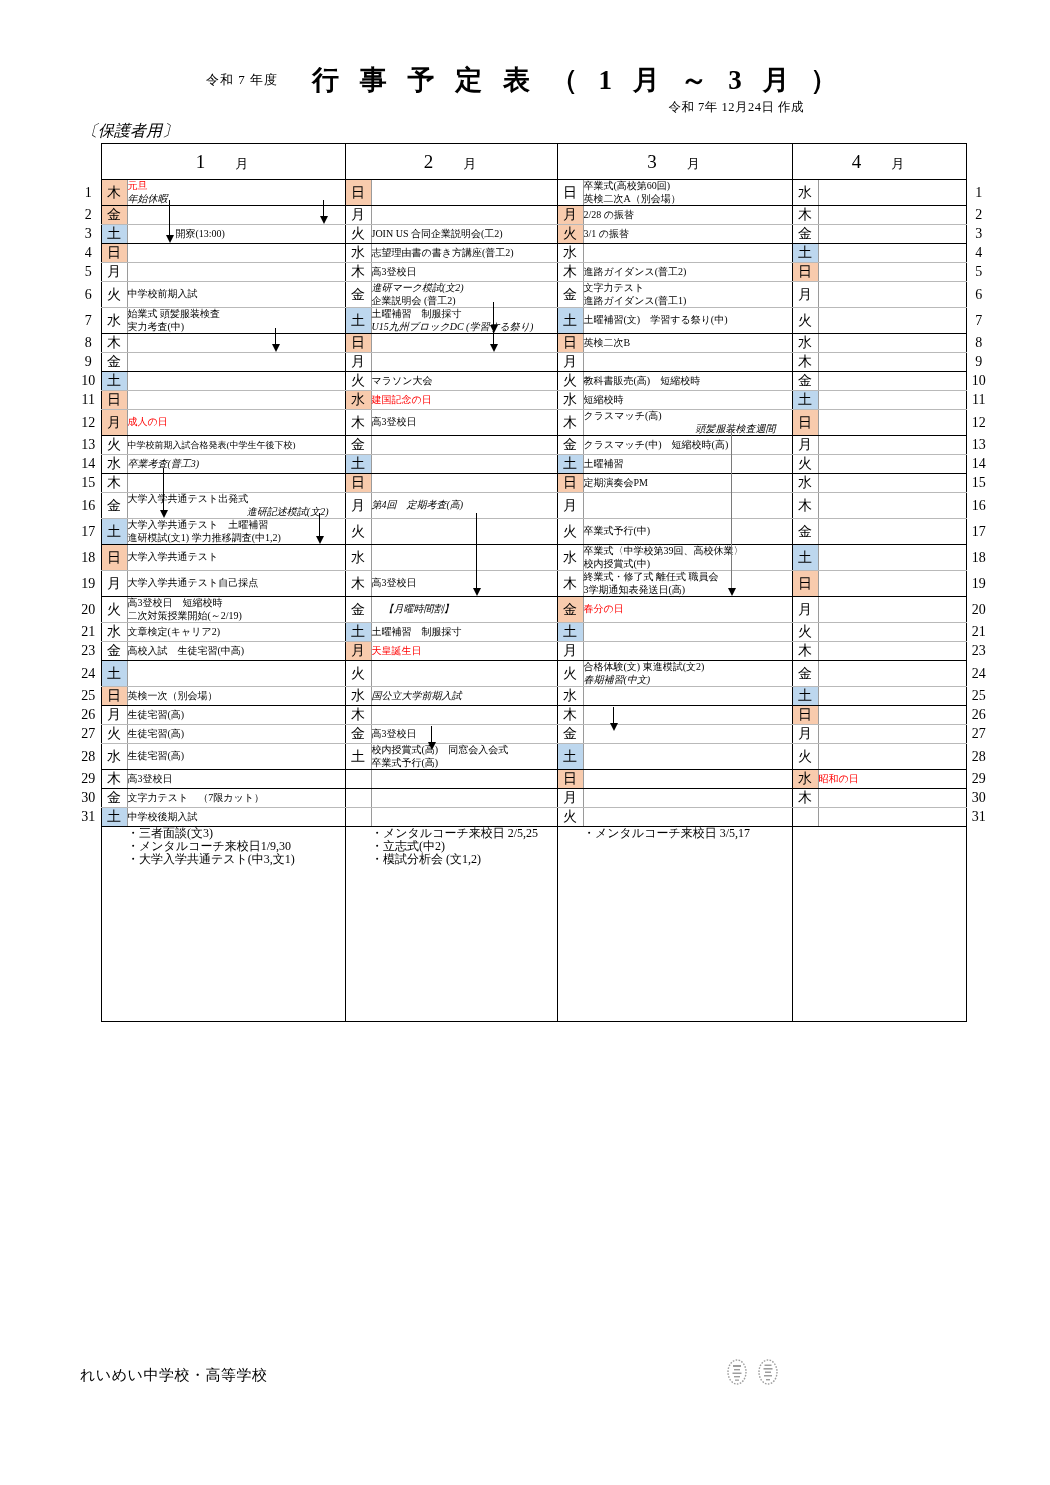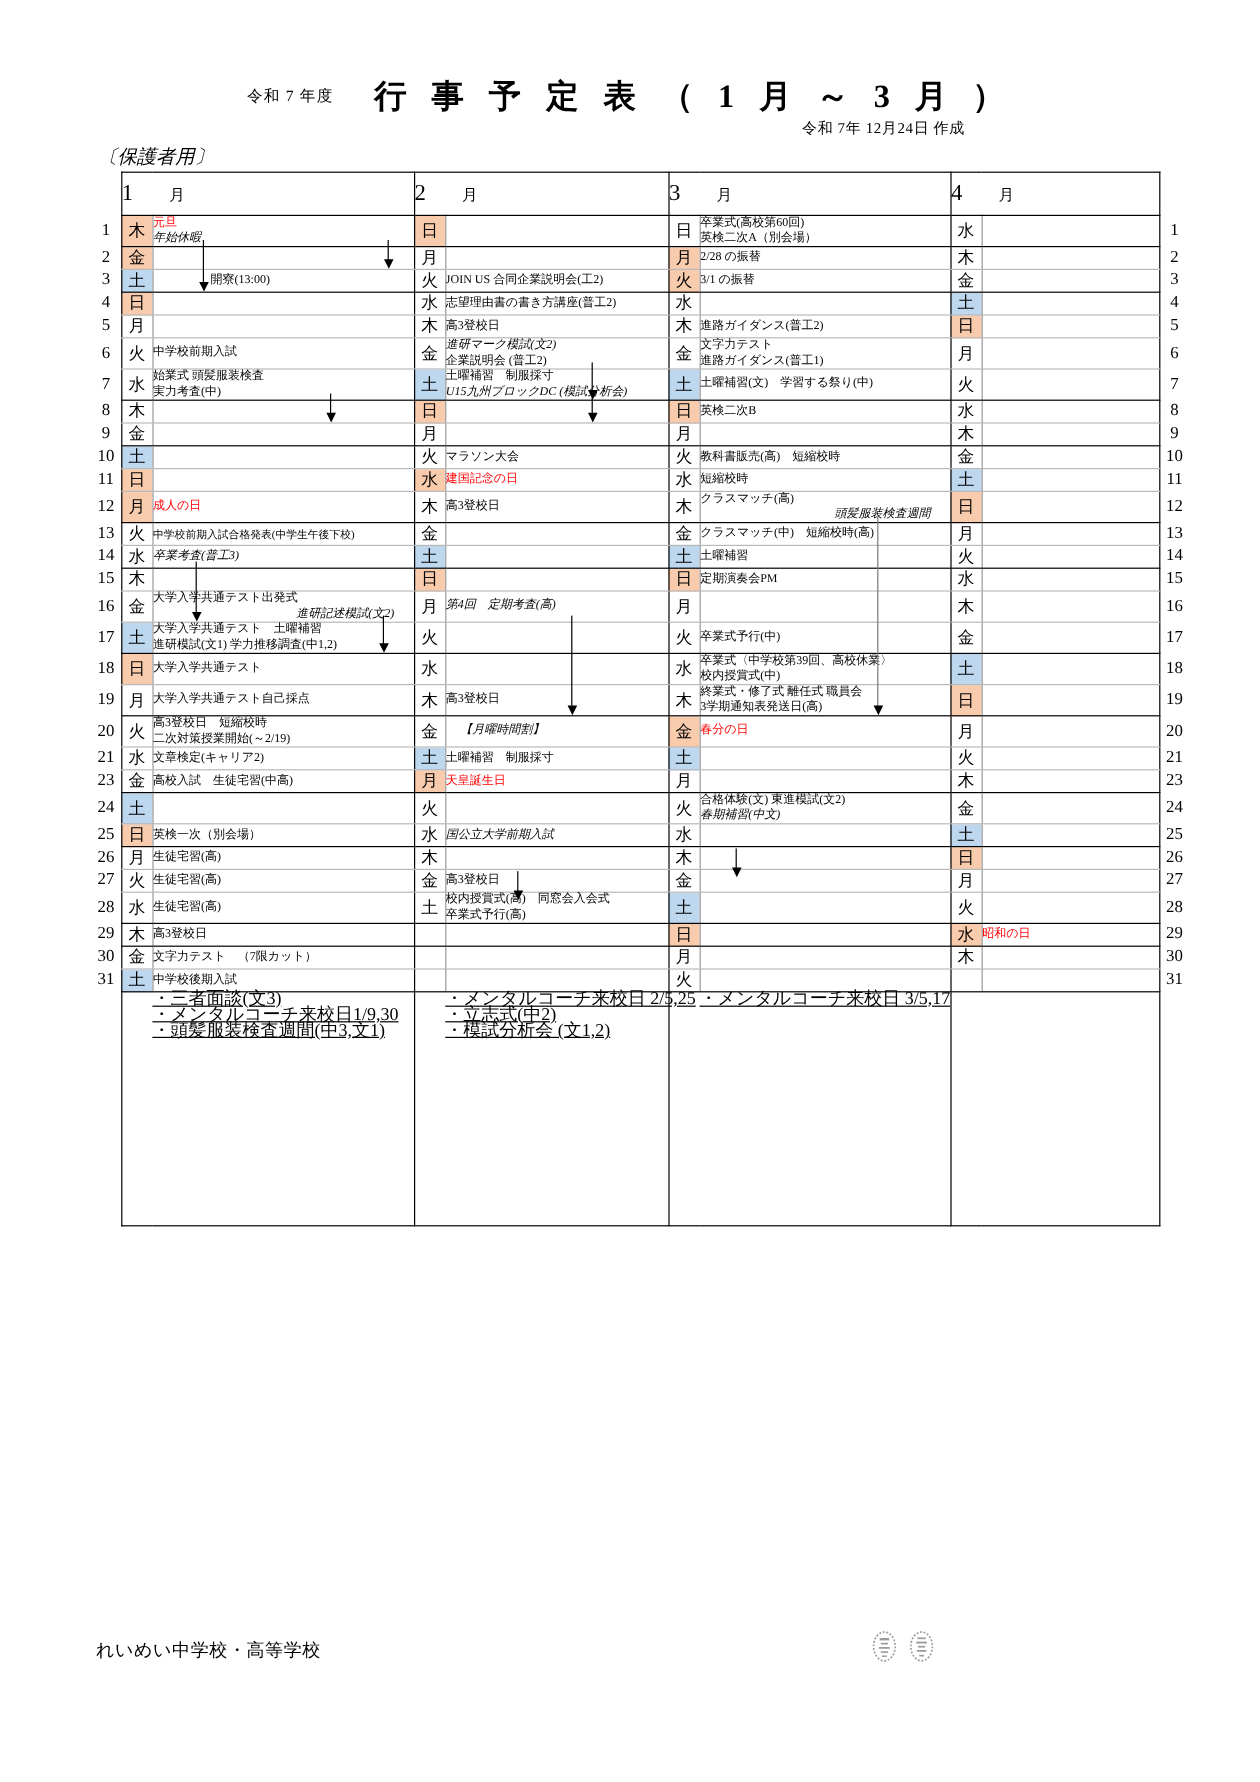--- a/index.html
+++ b/index.html
@@ -62,20 +62,21 @@
   col.c-dow3 { width: 26px; }
   col.c-ev3  { width: 209px; }
   col.c-dow4 { width: 26px; }
   col.c-ev4  { width: 148px; }
   col.c-numR { width: 25px; }
 
   
   .mhead {
     height: 36px;
     border: 1.6px solid #000;
+    text-align: center;
     font-size: 19px;
     letter-spacing: 2px;
     vertical-align: middle;
   }
   .mhead .mnum { margin-right: 28px; }
   .mhead .mkan { font-size: 13px; }
   .hblank { border: none; }
 
   
   td.daynum {
@@ -134,26 +135,25 @@
   }
 
   
   .varrow.light { border-left: 1.2px solid #7a7a7a; }
 
   
   td.memo {
     border-right: 1.6px solid #000;
     border-top: 1.6px solid #000;
     border-bottom: 1.6px solid #000;
-    font-size: 15px;
+    font-size: 12px;
     line-height: 13px;
     padding: 3px 0 0 4px;
     vertical-align: top;
     height: 195px;
-    text-decoration: underline;
   }
   td.memo-dow {
     border-left: 1.6px solid #000;
     border-top: 1.6px solid #000;
     border-bottom: 1.6px solid #000;
   }
 
   
   .school-name {
     position: absolute; left: 80px; top: 1366px;
@@ -316,21 +316,21 @@
           <tr class="thick">
             <td class="daynum">7</td>
             <td class="dow">水</td>
             <td class="ev">
               <span class="ln">始業式  頭髪服装検査</span>
               <span class="ln">実力考査(中)</span>
             </td>
             <td class="dow sat">土</td>
             <td class="ev">
               <span class="ln">土曜補習　制服採寸</span>
-              <span class="ln ital">U15九州ブロックDC (模試分析会)</span>
+              <span class="ln ital">U15九州ブロックDC (学習する祭り)</span>
             </td>
             <td class="dow sat">土</td>
             <td class="ev">
               <span class="ln">土曜補習(文)　学習する祭り(中)</span>
             </td>
             <td class="dow">火</td>
             <td class="ev"></td>
             <td class="daynum">7</td>
           </tr>
           <tr>
@@ -700,21 +700,21 @@
             <td class="daynum">31</td>
           </tr>
         </tbody>
       <tfoot>
         <tr>
           <td class="hblank"></td>
           <td class="memo-dow"></td>
           <td class="memo">
             <span class="ln">・三者面談(文3)</span>
             <span class="ln">・メンタルコーチ来校日1/9,30</span>
-            <span class="ln">・頭髪服装検査週間(中3,文1)</span>
+            <span class="ln">・大学入学共通テスト(中3,文1)</span>
           </td>
           <td class="memo-dow"></td>
           <td class="memo">
             <span class="ln">・メンタルコーチ来校日 2/5,25</span>
             <span class="ln">・立志式(中2)</span>
             <span class="ln">・模試分析会 (文1,2)</span>
           </td>
           <td class="memo-dow"></td>
           <td class="memo">
             <span class="ln">・メンタルコーチ来校日  3/5,17</span>

